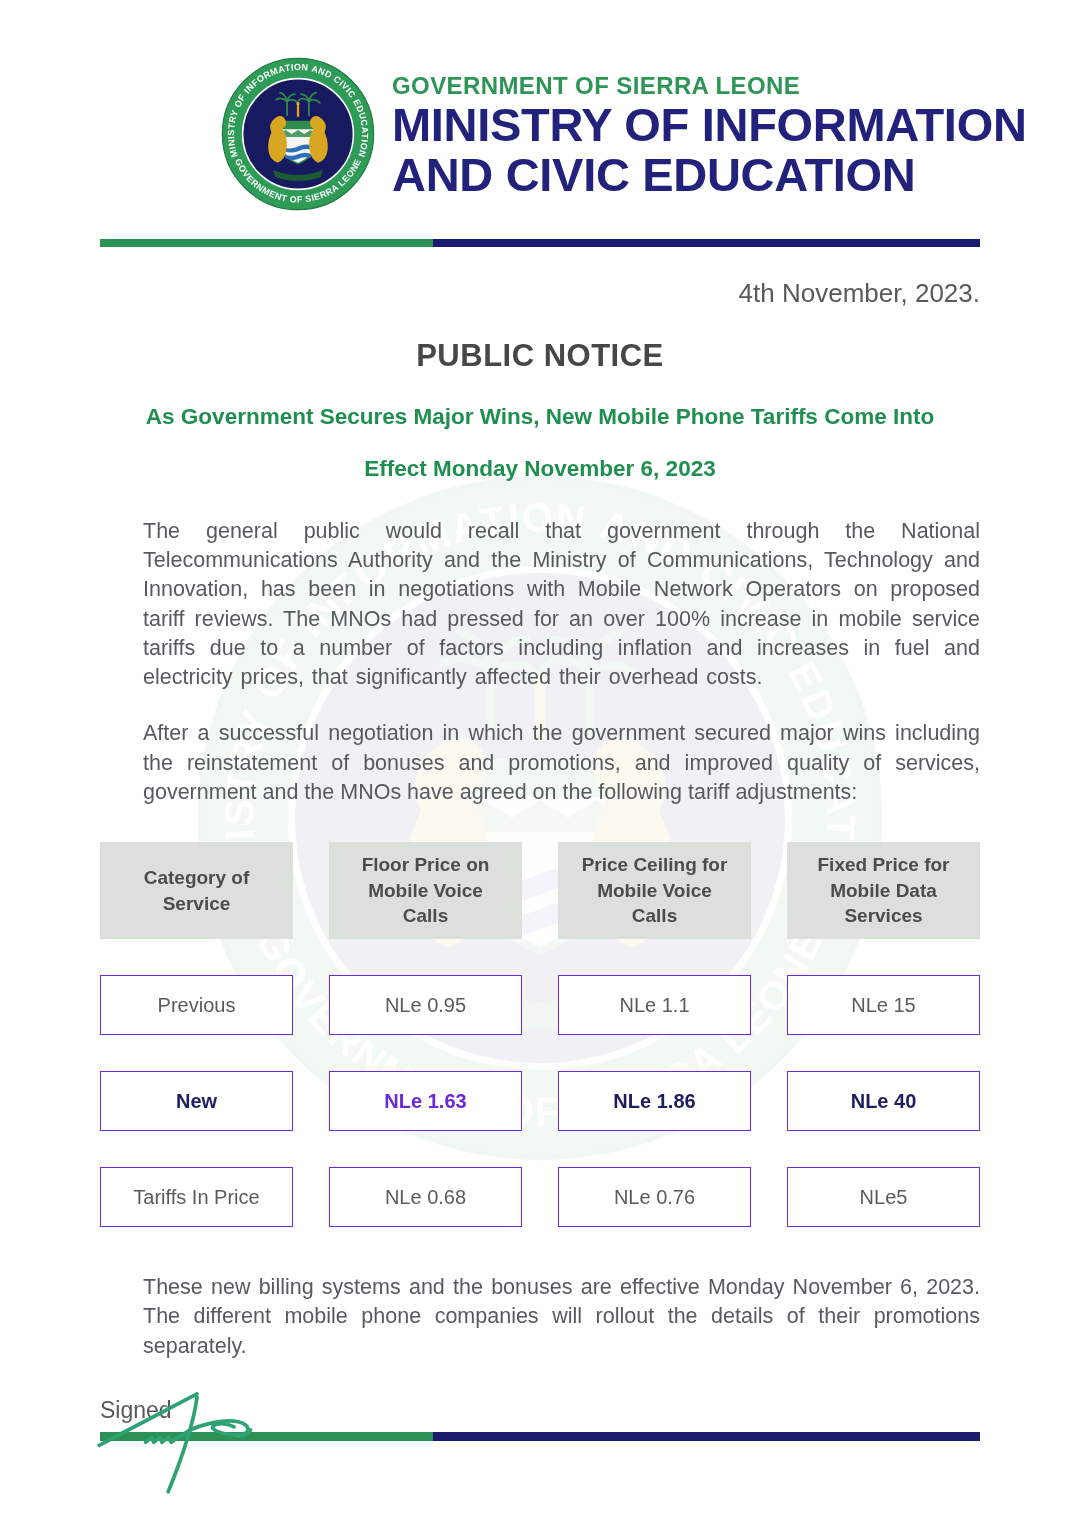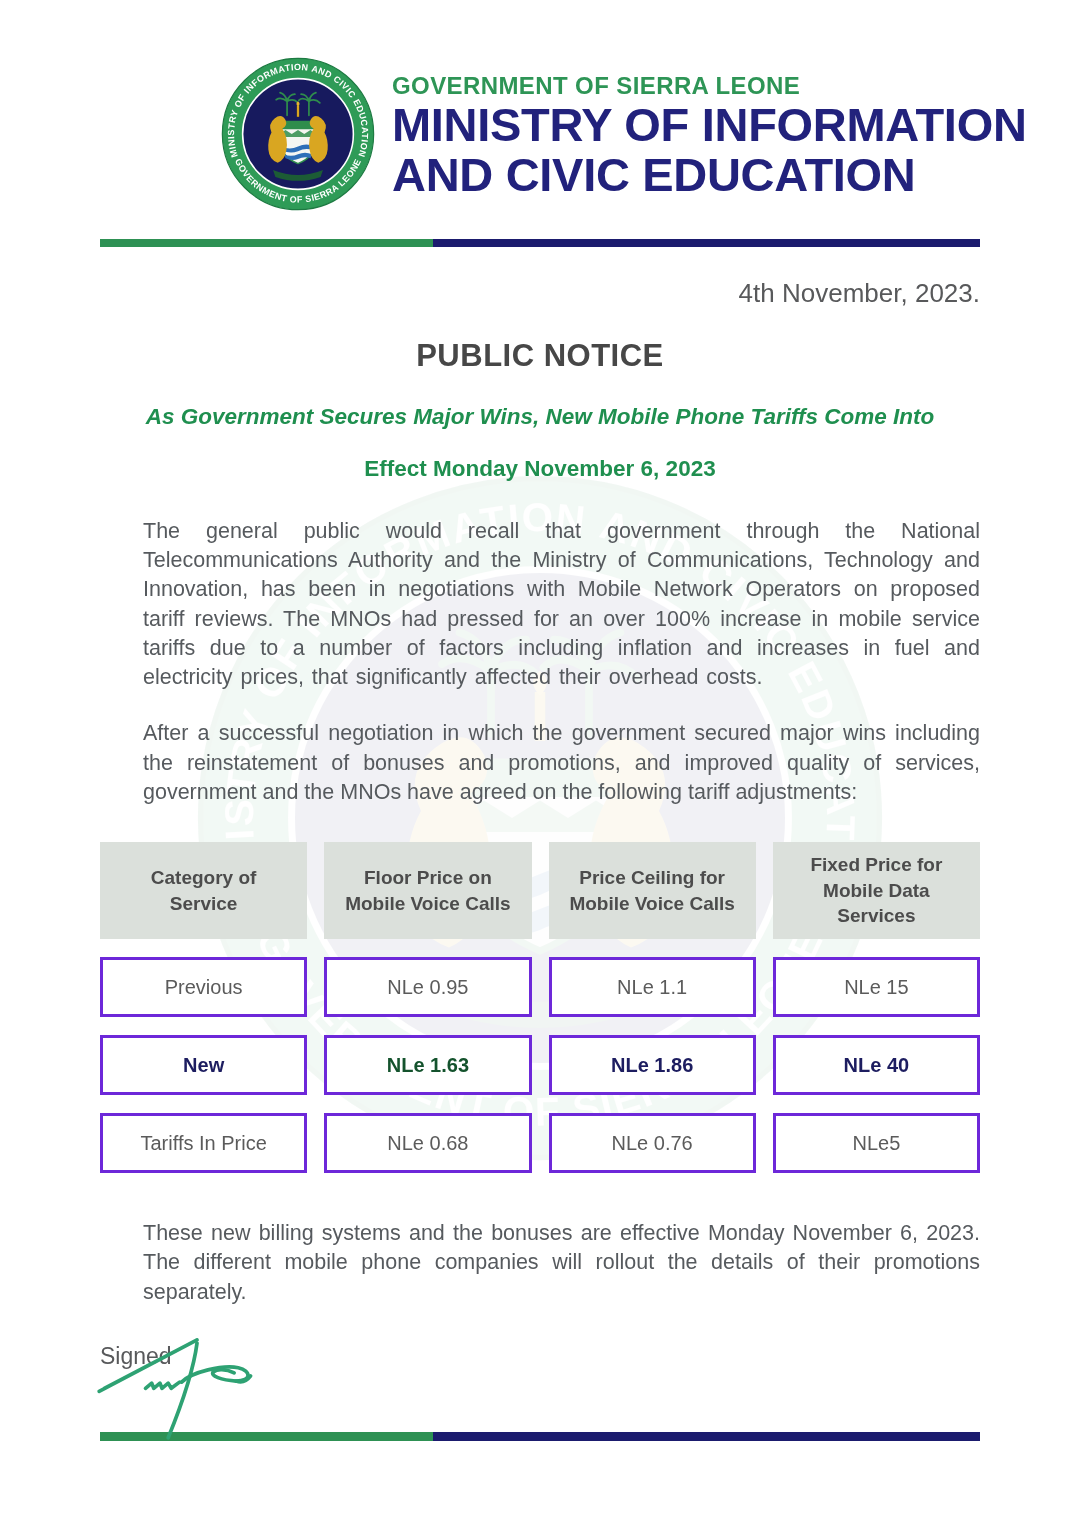--- a/index.html
+++ b/index.html
@@ -31,35 +31,35 @@
   .bar .seg-green { width:333px; background:#2e9154; }
   .bar .seg-navy  { flex:1; background:#1b1b6e; }
   .bar-bottom { position:absolute; left:100px; right:100px; bottom:87px; height:9px; display:flex; margin:0; }
   .bar-bottom .seg-green { width:333px; background:#2e9154; }
   .bar-bottom .seg-navy { flex:1; background:#1b1b6e; }
   
   .content { position:relative; padding:0 100px; z-index:1; }
   .date-line { text-align:right; margin-top:31px; font-size:26px; color:#58595b; }
   .notice-title { text-align:center; margin-top:29px; font-size:31px; font-weight:800; color:#474747; letter-spacing:0.5px; }
   .headline { text-align:center; color:#1f8f4f; font-weight:700; font-size:22.5px; }
-  .headline.l1 { margin-top:30px;font-style:italic; }
+  .headline.l1 { margin-top:30px; }
   .headline.l2 { margin-top:26px; }
   .para { margin-top:27px; font-size:21.5px; color:#565a5e; text-align:justify; line-height:1.36;margin-left:43px; }
   .para.first { margin-top:35px; word-spacing:2px; }
   .para.last { margin-top:46px; }
   
-  .tariff-table { margin-top:35px; display:grid; grid-template-columns:repeat(4,1fr); column-gap:17px; row-gap:18px; }
+  .tariff-table { margin-top:35px; display:grid; grid-template-columns:repeat(4,1fr); column-gap:17px; row-gap:18px;gap:36px; }
   .th-cell {
     background:#dbe0db; min-height:84px;
     display:flex; align-items:center; justify-content:center;
     text-align:center; font-weight:700; font-size:19px; color:#4c4c4c;
     padding:10px 16px; line-height:1.35;
   }
   .td-cell {
-    background:#ffffff; border:3px solid #6d28d9; height:60px;
+    background:#ffffff; border:1px solid #6d28d9; height:60px;
     display:flex; align-items:center; justify-content:center;
     text-align:center; font-size:20px; color:#5b5b5b;
   }
   
   .signed-block { position:relative; margin-top:36px; height:130px; }
   .signed-label { font-size:23px; color:#58595b; }
   .signature-svg { position:absolute; left:-6px; top:-14px; width:170px; height:132px; }
 </style>
 </head>
 <body>
@@ -145,21 +145,21 @@
       <div class="th-cell">Floor Price on Mobile Voice Calls</div>
       <div class="th-cell">Price Ceiling for Mobile Voice Calls</div>
       <div class="th-cell">Fixed Price for Mobile Data Services</div>
 
       <div class="td-cell">Previous</div>
       <div class="td-cell">NLe 0.95</div>
       <div class="td-cell">NLe 1.1</div>
       <div class="td-cell">NLe 15</div>
 
       <div class="td-cell row-em" style="color:#1d1d60;font-weight:700">New</div>
-      <div class="td-cell" style="color:#14532d;font-weight:700">NLe 1.63</div>
+      <div class="td-cell" style="color:#6d28d9;font-weight:700">NLe 1.63</div>
       <div class="td-cell" style="color:#1d1d60;font-weight:700">NLe 1.86</div>
       <div class="td-cell" style="color:#1d1d60;font-weight:700">NLe 40</div>
 
       <div class="td-cell">Tariffs In Price</div>
       <div class="td-cell">NLe 0.68</div>
       <div class="td-cell">NLe 0.76</div>
       <div class="td-cell">NLe5</div>
     </div>
 
     <p class="para last">These new billing systems and the bonuses are  effective Monday November 6, 2023. The different mobile phone companies will rollout the details of their promotions separately.</p>

